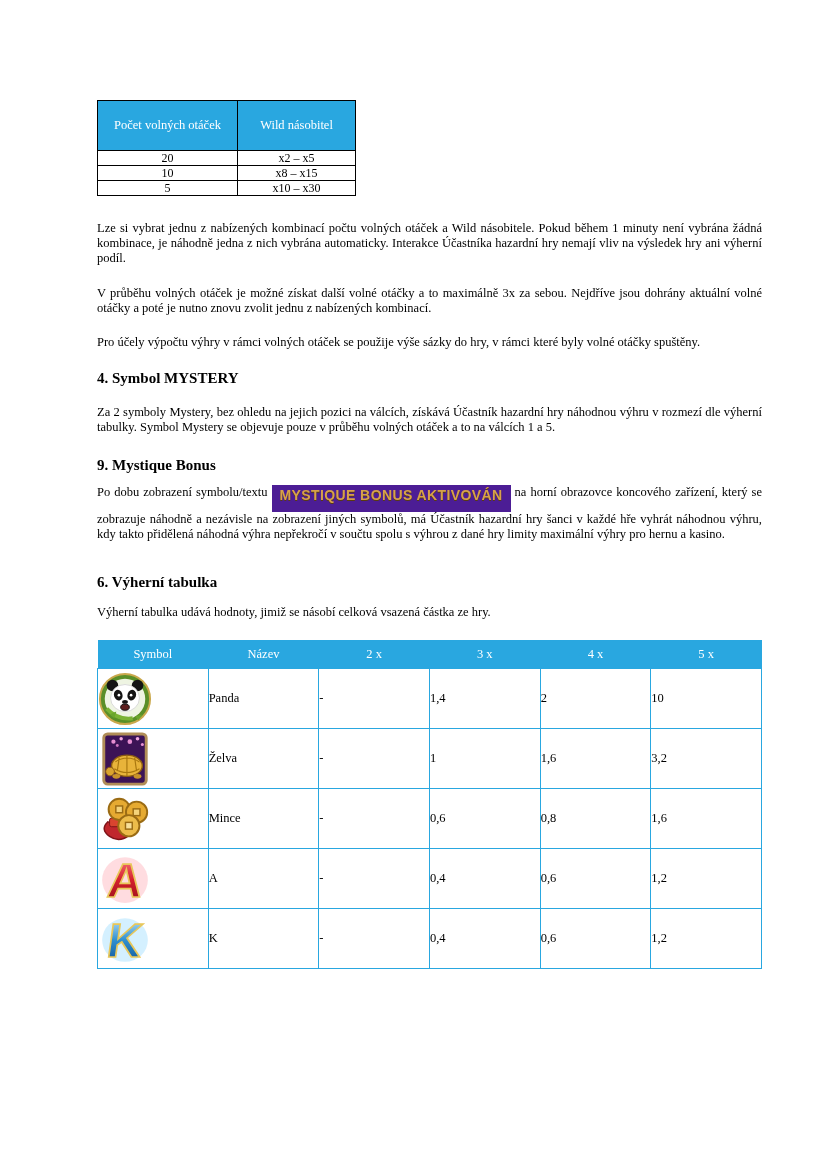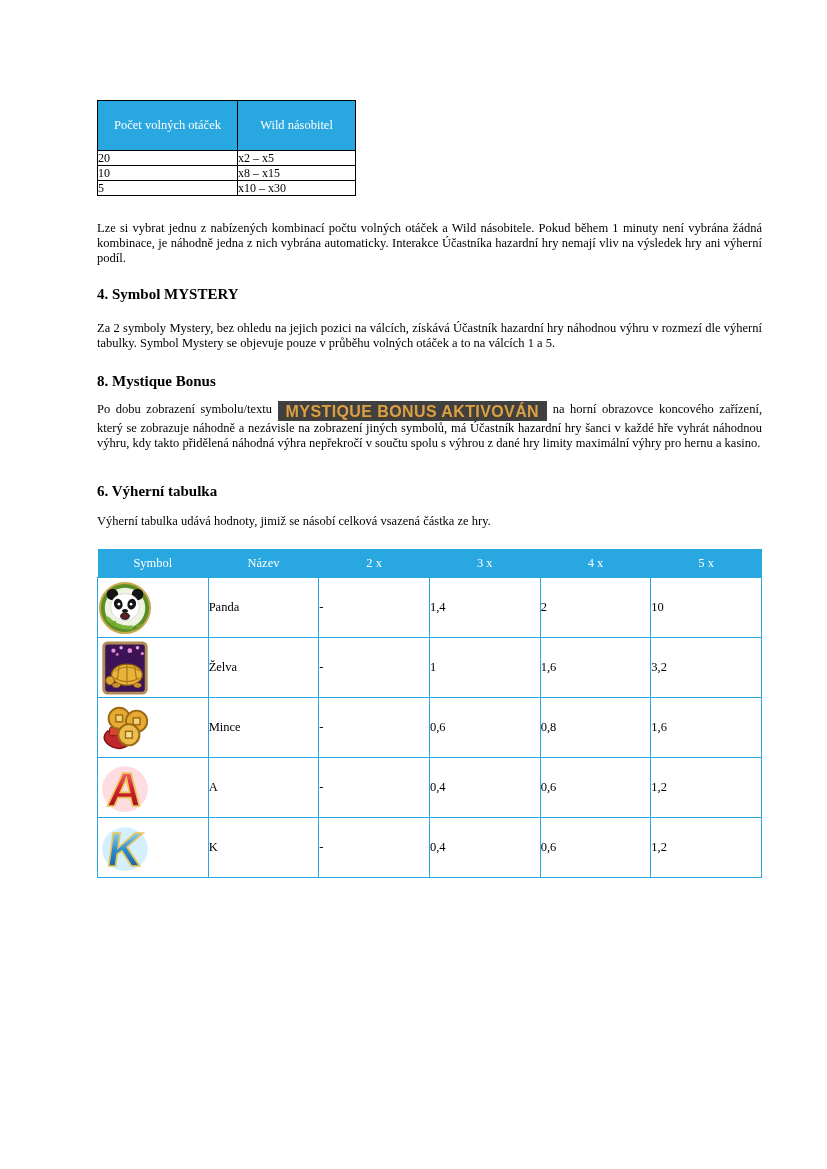--- a/index.html
+++ b/index.html
@@ -4,36 +4,36 @@
 <style>
   html,body{margin:0;padding:0;background:#fff;}
   body{width:827px;height:1169px;font-family:"Liberation Serif",serif;color:#000;
        -webkit-font-smoothing:antialiased;}
   .page{box-sizing:border-box;width:827px;height:1169px;padding:100px 65px 0 97px;}
 
   
   .small-table{border-collapse:collapse;table-layout:fixed;}
   .small-table th{background:var(--blue);color:#fff;font-weight:normal;font-size:12.5px;
     border:1px solid #000;height:33px;text-align:center;padding:8px;}
-  .small-table td{border:1px solid #000;font-size:12px;height:14px;
+  .small-table td{border:1px solid #000;text-align:center;font-size:12px;height:14px;
     line-height:14px;padding:0;}
   .col-a{width:140px;} .col-b{width:118px;}
 
   
   .para{width:665px;margin:0;font-size:12.5px;line-height:15px;text-align:justify;}
   .mt1{margin-top:25px;} .mt2{margin-top:20px;} .mt3{margin-top:19px;}
   .mt4{margin-top:18px;} .mt6{margin-top:11px;}
   .mt7{margin-top:14px;} .mt8{margin-top:13px;}
   h2{font-size:15px;line-height:17px;margin:0;font-weight:bold;}
   .hmt1{margin-top:20px;} .hmt2{margin-top:22px;} .hmt3{margin-top:32px;}
 
   
-  .badge{display:inline-block;background:#404040;color:#d7a14b;
-    font-family:"Liberation Sans",sans-serif;font-weight:bold;font-size:16px;
-    letter-spacing:.4px;padding:3px 8px 2px 8px;vertical-align:-4px;
+  .badge{display:inline-block;background:#4c1d95;color:#d7a14b;
+    font-family:"Liberation Sans",sans-serif;font-weight:bold;font-size:14px;
+    letter-spacing:.4px;padding:3px 8px 9px 8px;vertical-align:-4px;
     text-shadow:0 1px 0 #5a3c0e;white-space:nowrap;}
 
   
   .paytable{border-collapse:collapse;table-layout:fixed;width:665px;}
   .paytable th{background:var(--blue);color:#fff;font-weight:normal;font-size:12.5px;
     height:28px;border:none;text-align:center;padding:0;}
   .paytable td{border:1px solid var(--blue);text-align:left;font-size:12.5px;
     height:59px;padding:0;}
   .symcell .sym{display:inline-block;width:54px;height:54px;vertical-align:middle;}
   .sym svg{width:100%;height:100%;display:block;}
@@ -65,25 +65,27 @@
           <td>x8 – x15</td>
         </tr>
         <tr>
           <td>5</td>
           <td>x10 – x30</td>
         </tr>
       </tbody>
   </table>
 
   <p class="para mt1">Lze si vybrat jednu z nabízených kombinací počtu volných otáček a Wild násobitele. Pokud během 1 minuty není vybrána žádná kombinace, je náhodně jedna z nich vybrána automaticky. Interakce Účastníka hazardní hry nemají vliv na výsledek hry ani výherní podíl.</p>
+  <p class="para mt2">V průběhu volných otáček je možné získat další volné otáčky a to maximálně 3x za sebou. Nejdříve jsou dohrány aktuální volné otáčky a poté je nutno znovu zvolit jednu z nabízených kombinací.</p>
+  <p class="para mt3">Pro účely výpočtu výhry v rámci volných otáček se použije výše sázky do hry, v rámci které byly volné otáčky spuštěny.</p>
 
   <h2 class="hmt1">4. Symbol MYSTERY</h2>
   <p class="para mt4">Za 2 symboly Mystery, bez ohledu na jejich pozici na válcích, získává Účastník hazardní hry náhodnou výhru v rozmezí dle výherní tabulky. Symbol Mystery se objevuje pouze v průběhu volných otáček a to na válcích 1 a 5.</p>
 
-  <h2 class="hmt2">8. Mystique Bonus</h2>
+  <h2 class="hmt2">9. Mystique Bonus</h2>
   <p class="para mt6"><span>Po dobu zobrazení symbolu/textu</span> <span class="badge">MYSTIQUE BONUS AKTIVOVÁN</span> <span>na horní obrazovce koncového zařízení, který se zobrazuje náhodně a nezávisle na zobrazení jiných symbolů, má Účastník hazardní hry šanci v každé hře vyhrát náhodnou výhru, kdy takto přidělená náhodná výhra nepřekročí v součtu spolu s výhrou z dané hry limity maximální výhry pro hernu a kasino.</span></p>
 
   <h2 class="hmt3">6. Výherní tabulka</h2>
   <p class="para mt7">Výherní tabulka udává hodnoty, jimiž se násobí celková vsazená částka ze hry.</p>
 
   <table class="paytable mt8" style="margin-top:20px;">
     <thead>
         <tr>
           <th>Symbol</th>
           <th>Název</th>

